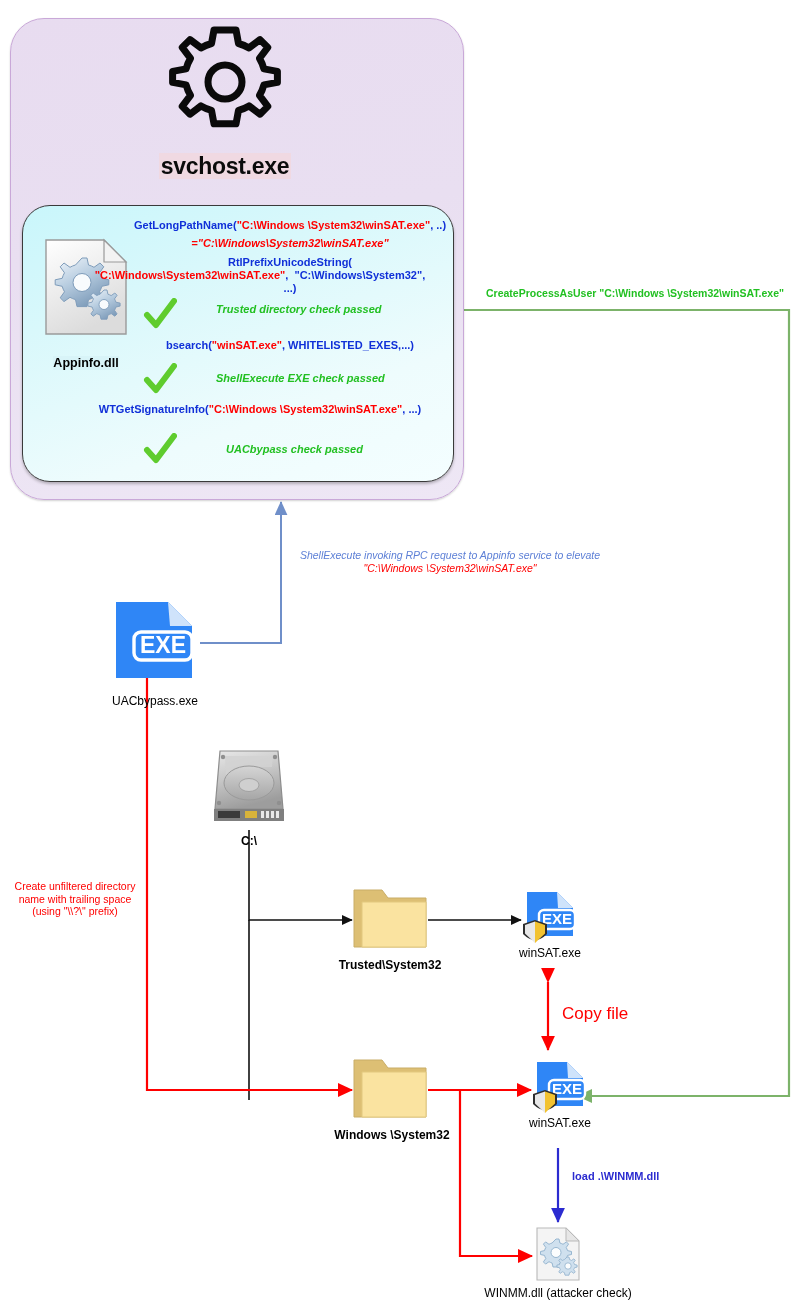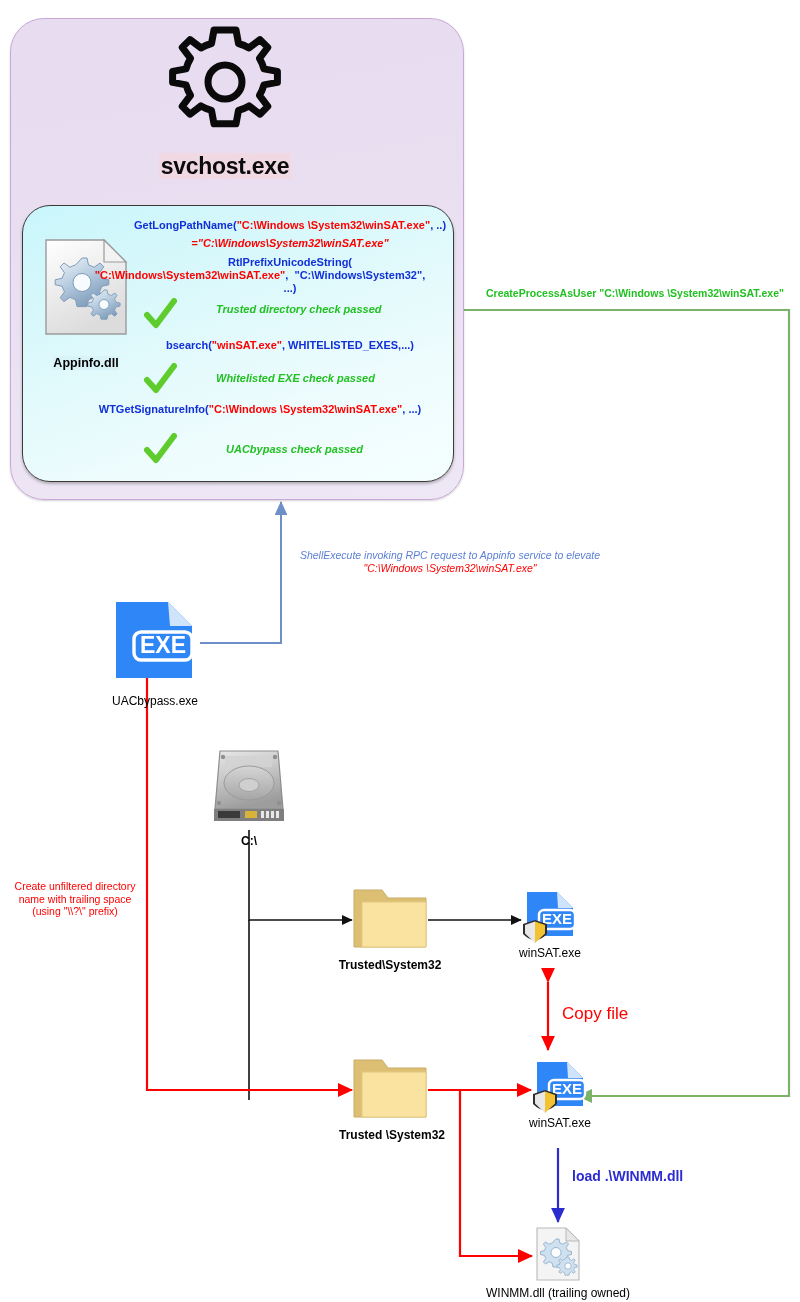--- a/index.html
+++ b/index.html
@@ -182,21 +182,21 @@
 
 <div class="api-line" style="left:130px;top:339px;width:320px;">
   <span class="blue">bsearch(</span><span class="red">"winSAT.exe"</span><span class="blue">, WHITELISTED_EXES,...)</span>
 </div>
 
 <div class="check" style="left:143px;top:363px;">
   <svg width="34" height="34" viewBox="0 0 34 34">
       <path d="M4 17 L13 27 L31 3" fill="none" stroke="#5fcc2e" stroke-width="6" stroke-linecap="round" stroke-linejoin="round"></path>
     </svg>
 </div>
-<div class="passed" style="left:184px;top:372px;">Whitelisted EXE check passed</div>
+<div class="passed" style="left:184px;top:372px;">ShellExecute EXE check passed</div>
 
 <div class="api-line" style="left:70px;top:403px;width:380px;">
   <span class="blue">WTGetSignatureInfo(</span><span class="red">"C:\Windows \System32\winSAT.exe"</span><span class="blue">, ...)</span>
 </div>
 
 <div class="check" style="left:143px;top:433px;">
   <svg width="34" height="34" viewBox="0 0 34 34">
       <path d="M4 17 L13 27 L31 3" fill="none" stroke="#5fcc2e" stroke-width="6" stroke-linecap="round" stroke-linejoin="round"></path>
     </svg>
 </div>
@@ -278,44 +278,44 @@
 <div class="caption" style="left:508px;top:946px;width:84px;">winSAT.exe</div>
 
 <div class="annot plain red" style="left:562px;top:1008px;width:80px;text-align:left;font-size:17px;">Copy file</div>
 
 <div class="icon-folder" style="left:352px;top:1054px;">
   <svg width="76" height="66" viewBox="0 0 76 66">
     <path d="M2 6 H30 L36 14 H74 V63 H2 Z" fill="#ddbf74" stroke="#c9ad67" stroke-width="1"></path>
     <path d="M10 18 H74 V63 H10 Z" fill="#fae3a0" stroke="#e2c87f" stroke-width="1"></path>
   </svg>
 </div>
-<div class="caption b" style="left:330px;top:1128px;width:124px;">Trusted \System32</div>
+<div class="caption b" style="left:330px;top:1128px;width:124px;">Windows \System32</div>
 
 <div class="icon-exe" style="left:531px;top:1060px;">
   <svg width="56" height="60" viewBox="0 0 56 60">
     <path d="M6 2 H36 L52 18 V46 H6 Z" fill="#2f86f6"></path>
     <path d="M36 2 L52 18 H37 Z" fill="#cfe3fb"></path>
     <rect x="18" y="20" width="36" height="19" rx="5" fill="#2f86f6" stroke="#ffffff" stroke-width="2.4"></rect>
     <text x="36" y="34" font-family="Liberation Sans, sans-serif" font-size="15" font-weight="bold" fill="#ffffff" text-anchor="middle">EXE</text>
     <path d="M2 34 L14 30 L26 34 V44 Q14 56 2 44 Z" fill="#2e2e2e"></path>
     <path d="M14 31.5 L24 35 V43.5 Q14 53 14 53 Z" fill="#f2c230"></path>
     <path d="M14 31.5 L4 35 V43.5 Q14 53 14 53 Z" fill="#e8e8e8"></path>
   </svg>
 </div>
 <div class="caption" style="left:518px;top:1116px;width:84px;">winSAT.exe</div>
 
-<div class="annot plain" style="left:572px;top:1170px;width:130px;text-align:left;font-size:14px;color:#2b2bd0;font-weight:bold;">load .\WINMM.dll</div>
+<div class="annot plain" style="left:572px;top:1170px;width:130px;text-align:left;font-size:11px;color:#2b2bd0;font-weight:bold;">load .\WINMM.dll</div>
 
 <div class="abs" style="left:534px;top:1226px;">
   <svg width="48" height="56" viewBox="0 0 48 56">
     <path d="M3 2 H32 L45 15 V54 H3 Z" fill="#f4f4f4" stroke="#b9b9b9" stroke-width="1.1"></path>
     <path d="M32 2 L45 15 H32 Z" fill="#e6e6e6" stroke="#b9b9b9" stroke-width="1"></path>
     <g transform="translate(7,13)">
       <path d="M15 0 l3 0 .9 4 a12 12 0 0 1 3.1 1.3 l3.4 -2.4 2.2 2.2 -2.4 3.4 a12 12 0 0 1 1.3 3.1 l4 .9 0 3 -4 .9 a12 12 0 0 1 -1.3 3.1 l2.4 3.4 -2.2 2.2 -3.4 -2.4 a12 12 0 0 1 -3.1 1.3 l-.9 4 -3 0 -3 0 -.9 -4 a12 12 0 0 1 -3.1 -1.3 l-3.4 2.4 -2.2 -2.2 2.4 -3.4 a12 12 0 0 1 -1.3 -3.1 l-4 -.9 0 -3 4 -.9 a12 12 0 0 1 1.3 -3.1 l-2.4 -3.4 2.2 -2.2 3.4 2.4 a12 12 0 0 1 3.1 -1.3 z" fill="#cfe0ee" stroke="#8fb0cc" stroke-width=".9"></path>
       <circle cx="15" cy="13.5" r="5" fill="#fbfdfe" stroke="#8fb0cc" stroke-width=".9"></circle>
     </g>
     <g transform="translate(24,31)">
       <path d="M9 0 l2 0 .6 2.6 a8 8 0 0 1 2 .85 l2.2 -1.6 1.45 1.45 -1.6 2.2 a8 8 0 0 1 .85 2 l2.6 .6 0 2 -2.6 .6 a8 8 0 0 1 -.85 2 l1.6 2.2 -1.45 1.45 -2.2 -1.6 a8 8 0 0 1 -2 .85 l-.6 2.6 -2 0 -2 0 -.6 -2.6 a8 8 0 0 1 -2 -.85 l-2.2 1.6 -1.45 -1.45 1.6 -2.2 a8 8 0 0 1 -.85 -2 l-2.6 -.6 0 -2 2.6 -.6 a8 8 0 0 1 .85 -2 l-1.6 -2.2 1.45 -1.45 2.2 1.6 a8 8 0 0 1 2 -.85 z" fill="#cfe0ee" stroke="#8fb0cc" stroke-width=".8"></path>
       <circle cx="10" cy="9" r="3.2" fill="#fbfdfe" stroke="#8fb0cc" stroke-width=".8"></circle>
     </g>
   </svg>
 </div>
-<div class="caption" style="left:478px;top:1286px;width:160px;">WINMM.dll (trailing owned)</div>
+<div class="caption" style="left:478px;top:1286px;width:160px;">WINMM.dll (attacker check)</div>
 
 </body></html>

